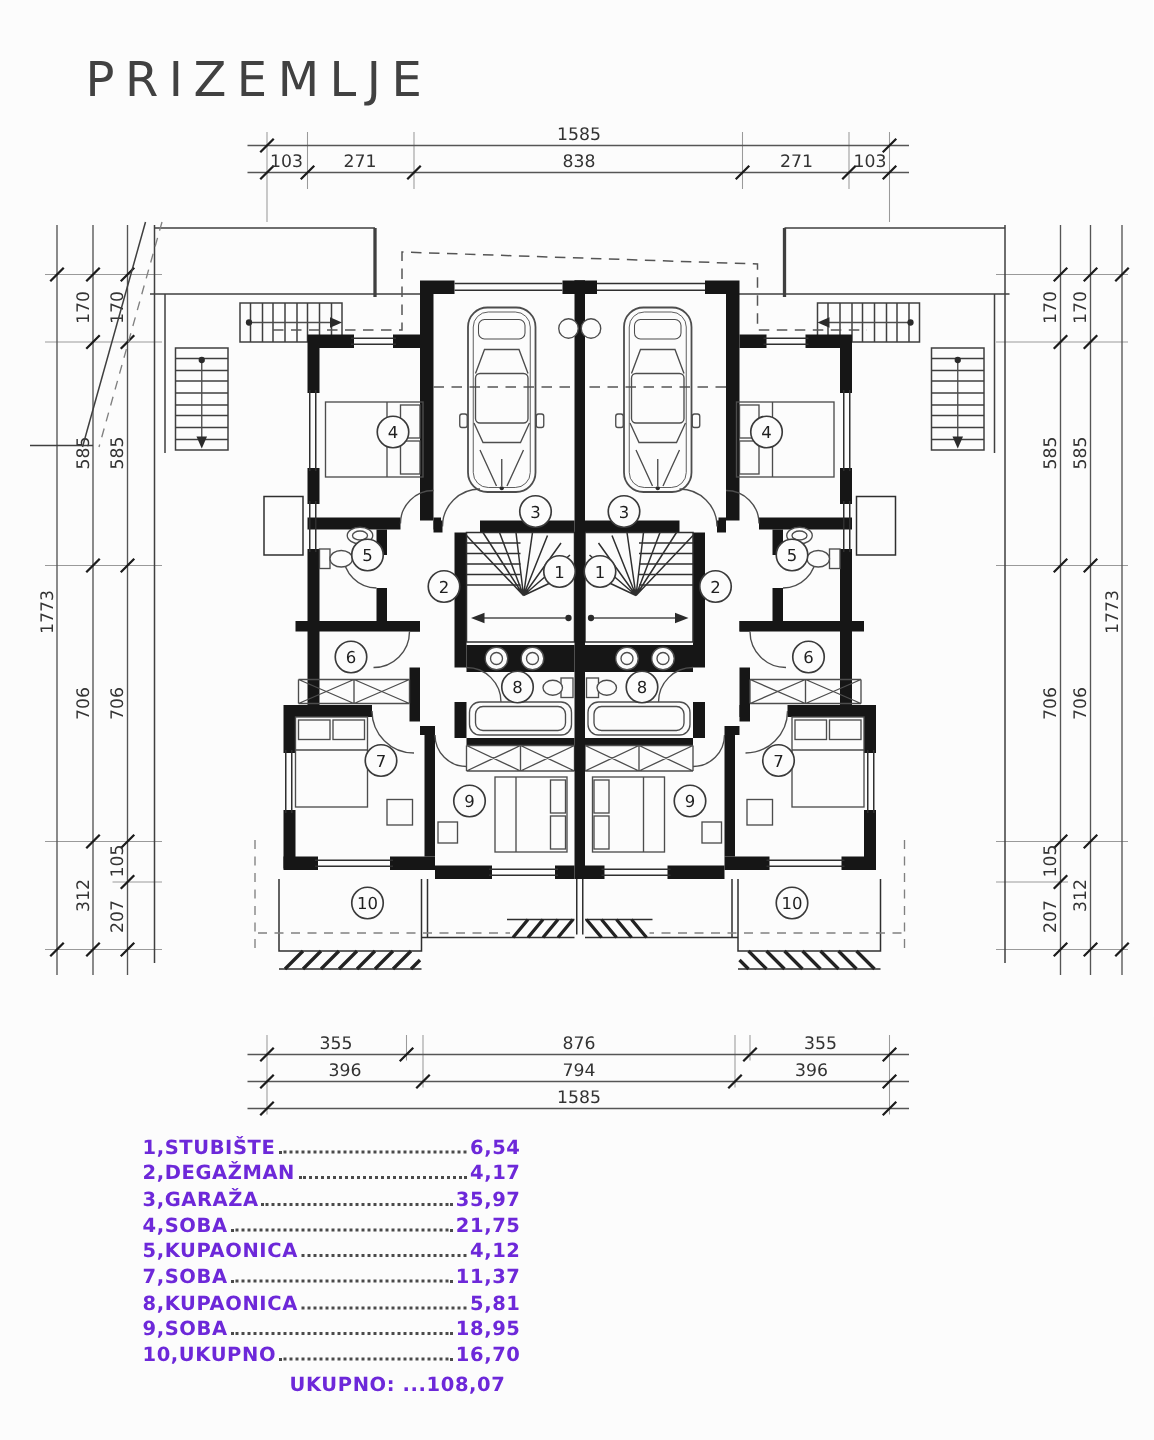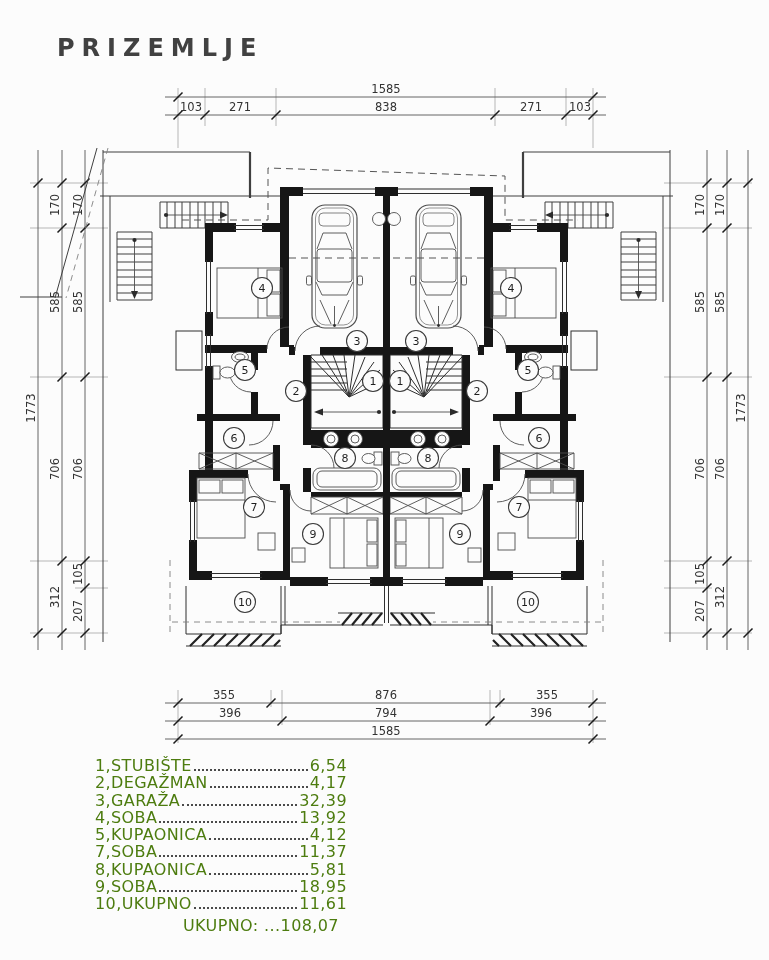--- a/index.html
+++ b/index.html
@@ -1,44 +1,44 @@
 <!DOCTYPE html>
 <html><head>
 <meta charset="utf-8">
 <style>
   html,body{margin:0;padding:0;background:#ffffff;}
   .page{position:relative;width:769px;height:960px;background:#fcfcfc;overflow:hidden;
         font-family:"DejaVu Sans",sans-serif;}
-  .title{position:absolute;left:57px;top:34px;font-size:24px;font-weight:700;
+  .title{position:absolute;left:57px;top:34px;font-size:32px;font-weight:400;
          letter-spacing:7px;color:#414141;}
   svg{position:absolute;left:0;top:0;}
   
   .wall{fill:#161616;stroke:none;}
   .tl{stroke:#2f2f2f;stroke-width:1;fill:none;}
   .tf{stroke:#4d4d4d;stroke-width:.9;fill:none;}
   .tfw{stroke:#4d4d4d;stroke-width:.9;fill:#fcfcfc;}
   .site{stroke:#3f3f3f;stroke-width:1;fill:none;}
   .dash{stroke:#555;stroke-width:1;fill:none;stroke-dasharray:7 5;}
   .dash2{stroke:#808080;stroke-width:.9;fill:none;stroke-dasharray:6 5;}
   .hat{stroke:#222;stroke-width:2.2;fill:none;}
   .dim{stroke:#555;stroke-width:.9;fill:none;}
   .tick{stroke:#1c1c1c;stroke-width:1.5;fill:none;}
   .ext{stroke:#9a9a9a;stroke-width:.7;fill:none;}
   .dtxt{font-size:11.5px;fill:#333;font-family:"DejaVu Sans",sans-serif;}
   .rtxt{font-size:11px;fill:#1f1f1f;font-family:"DejaVu Sans",sans-serif;}
   .rl circle{fill:#fcfcfc;stroke:#3a3a3a;stroke-width:1.1;}
   .arrowhead{fill:#2b2b2b;stroke:none;}
   .dot{fill:#2b2b2b;stroke:none;}
   
-  .legend{position:absolute;left:95px;top:757px;width:252px;color:#4d7c0f;
-          font-size:16px;letter-spacing:.4px;}
+  .legend{position:absolute;left:95px;top:757px;width:252px;color:#6d28d9;
+          font-size:13px;letter-spacing:.4px;font-weight:bold;}
   .leg-row{display:flex;align-items:baseline;line-height:17.3px;}
   .leg-dots{flex:1;border-bottom:2px dotted #4a4a4a;margin:0 2px 3px 2px;}
   .leg-area{white-space:nowrap;}
-  .leg-total{margin-top:3px;padding-left:88px;letter-spacing:.4px;}
+  .leg-total{margin-top:3px;padding-left:88px;letter-spacing:.4px;text-align:center;}
 </style>
 </head>
 <body>
 
 <div class="page">
 
   <div class="title">PRIZEMLJE</div>
 
   <svg width="769" height="960" viewBox="0 0 769 960">
 
@@ -366,26 +366,26 @@
         <span class="leg-area">6,54</span>
       </div>
     <div class="leg-row">
         <span>2,DEGAŽMAN</span>
         <span class="leg-dots"></span>
         <span class="leg-area">4,17</span>
       </div>
     <div class="leg-row">
         <span>3,GARAŽA</span>
         <span class="leg-dots"></span>
-        <span class="leg-area">32,39</span>
+        <span class="leg-area">35,97</span>
       </div>
     <div class="leg-row">
         <span>4,SOBA</span>
         <span class="leg-dots"></span>
-        <span class="leg-area">13,92</span>
+        <span class="leg-area">21,75</span>
       </div>
     <div class="leg-row">
         <span>5,KUPAONICA</span>
         <span class="leg-dots"></span>
         <span class="leg-area">4,12</span>
       </div>
     <div class="leg-row">
         <span>7,SOBA</span>
         <span class="leg-dots"></span>
         <span class="leg-area">11,37</span>
@@ -396,18 +396,18 @@
         <span class="leg-area">5,81</span>
       </div>
     <div class="leg-row">
         <span>9,SOBA</span>
         <span class="leg-dots"></span>
         <span class="leg-area">18,95</span>
       </div>
     <div class="leg-row">
         <span>10,UKUPNO</span>
         <span class="leg-dots"></span>
-        <span class="leg-area">11,61</span>
+        <span class="leg-area">16,70</span>
       </div>
     <div class="leg-total">UKUPNO: ...108,07</div>
   </div>
 
 </div>
 
 </body></html>

